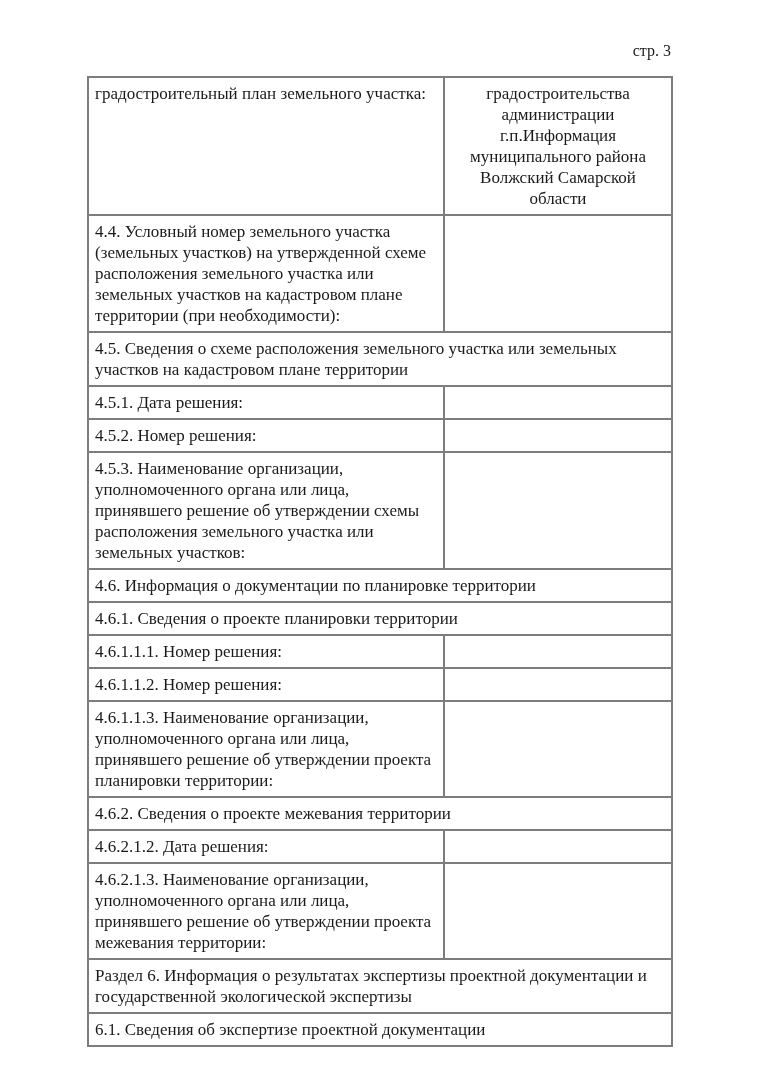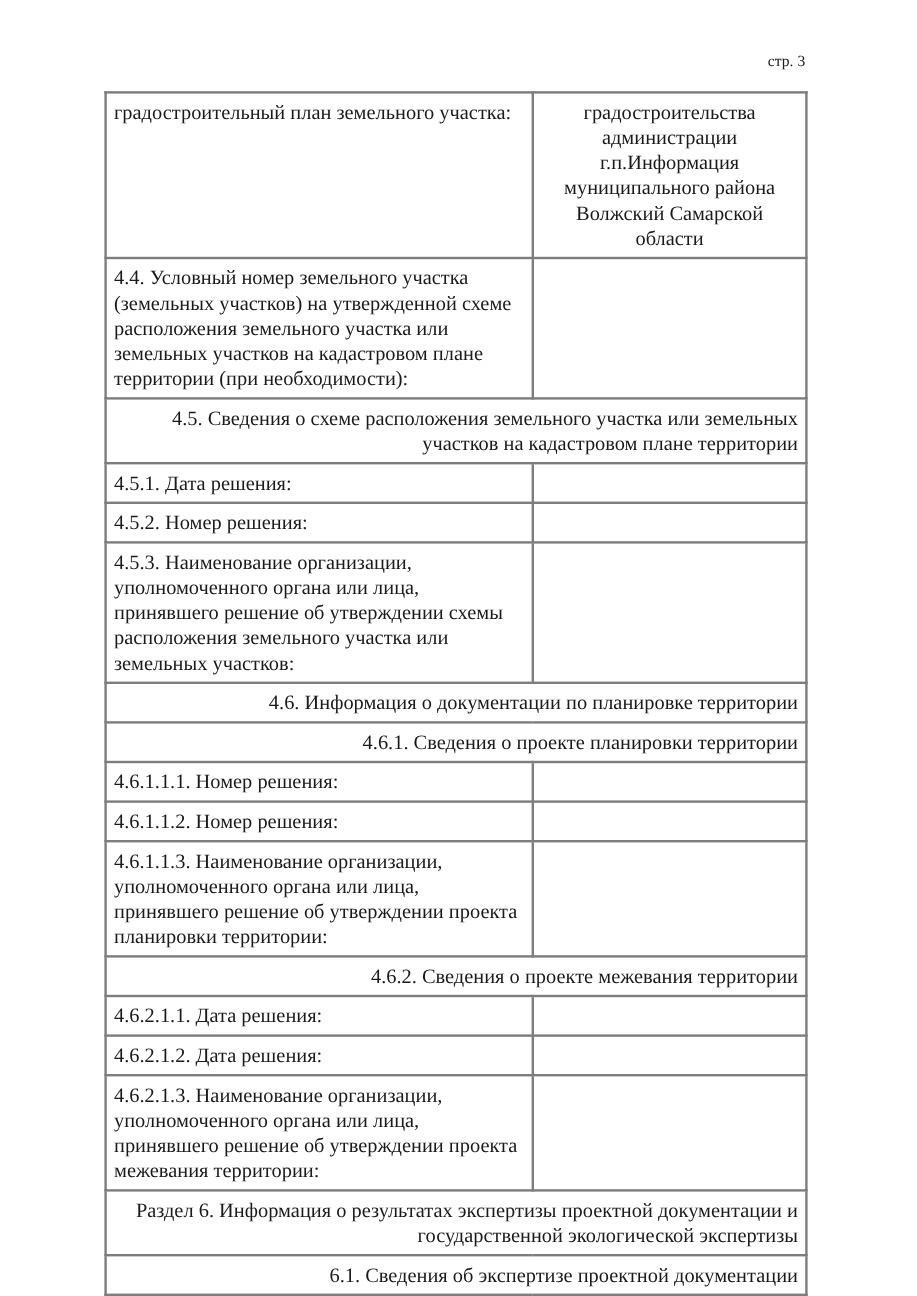--- a/index.html
+++ b/index.html
@@ -21,21 +21,21 @@
     font-family: "Liberation Serif", "DejaVu Serif", serif;
     color: var(--text-color);
     overflow: hidden;
   }
   .page-marker {
     position: absolute;
     top: 40px;
     left: 87px;
     width: 584px;
     text-align: right;
-    font-size: 13px;
+    font-size: 16px;
     line-height: 21px;
   }
   .form-table {
     position: absolute;
     top: 76px;
     left: 87px;
     width: 586px;
     border-collapse: collapse;
     table-layout: fixed;
     font-size: 17px;
@@ -47,21 +47,21 @@
     vertical-align: top;
     word-wrap: break-word;
     margin-left: 22px;
   }
   td.left-cell { width: 356px; text-align: left; }
   td.right-cell {
     width: 228px;
     text-align: center;
     white-space: pre-line;
   }
-  td.section-cell { text-align: right; }
+  td.section-cell { text-align: left; }
 </style>
 </head>
 <body>
 
 <div class="page">
   <div class="page-marker">стр. 3</div>
   <table class="form-table">
     <colgroup>
       <col style="width:356px">
       <col style="width:228px">
@@ -109,24 +109,20 @@
           <td class="right-cell"></td>
         </tr>
         <tr>
           <td class="left-cell">4.6.1.1.3. Наименование организации, уполномоченного органа или лица, принявшего решение об утверждении проекта планировки территории:</td>
           <td class="right-cell"></td>
         </tr>
         <tr>
           <td colspan="2" class="section-cell">4.6.2. Сведения о проекте межевания территории</td>
         </tr>
         <tr>
-          <td class="left-cell">4.6.2.1.1. Дата решения:</td>
-          <td class="right-cell"></td>
-        </tr>
-        <tr>
           <td class="left-cell">4.6.2.1.2. Дата решения:</td>
           <td class="right-cell"></td>
         </tr>
         <tr>
           <td class="left-cell">4.6.2.1.3. Наименование организации, уполномоченного органа или лица, принявшего решение об утверждении проекта межевания территории:</td>
           <td class="right-cell"></td>
         </tr>
         <tr>
           <td colspan="2" class="section-cell">Раздел 6. Информация о результатах экспертизы проектной документации и государственной экологической экспертизы</td>
         </tr>

